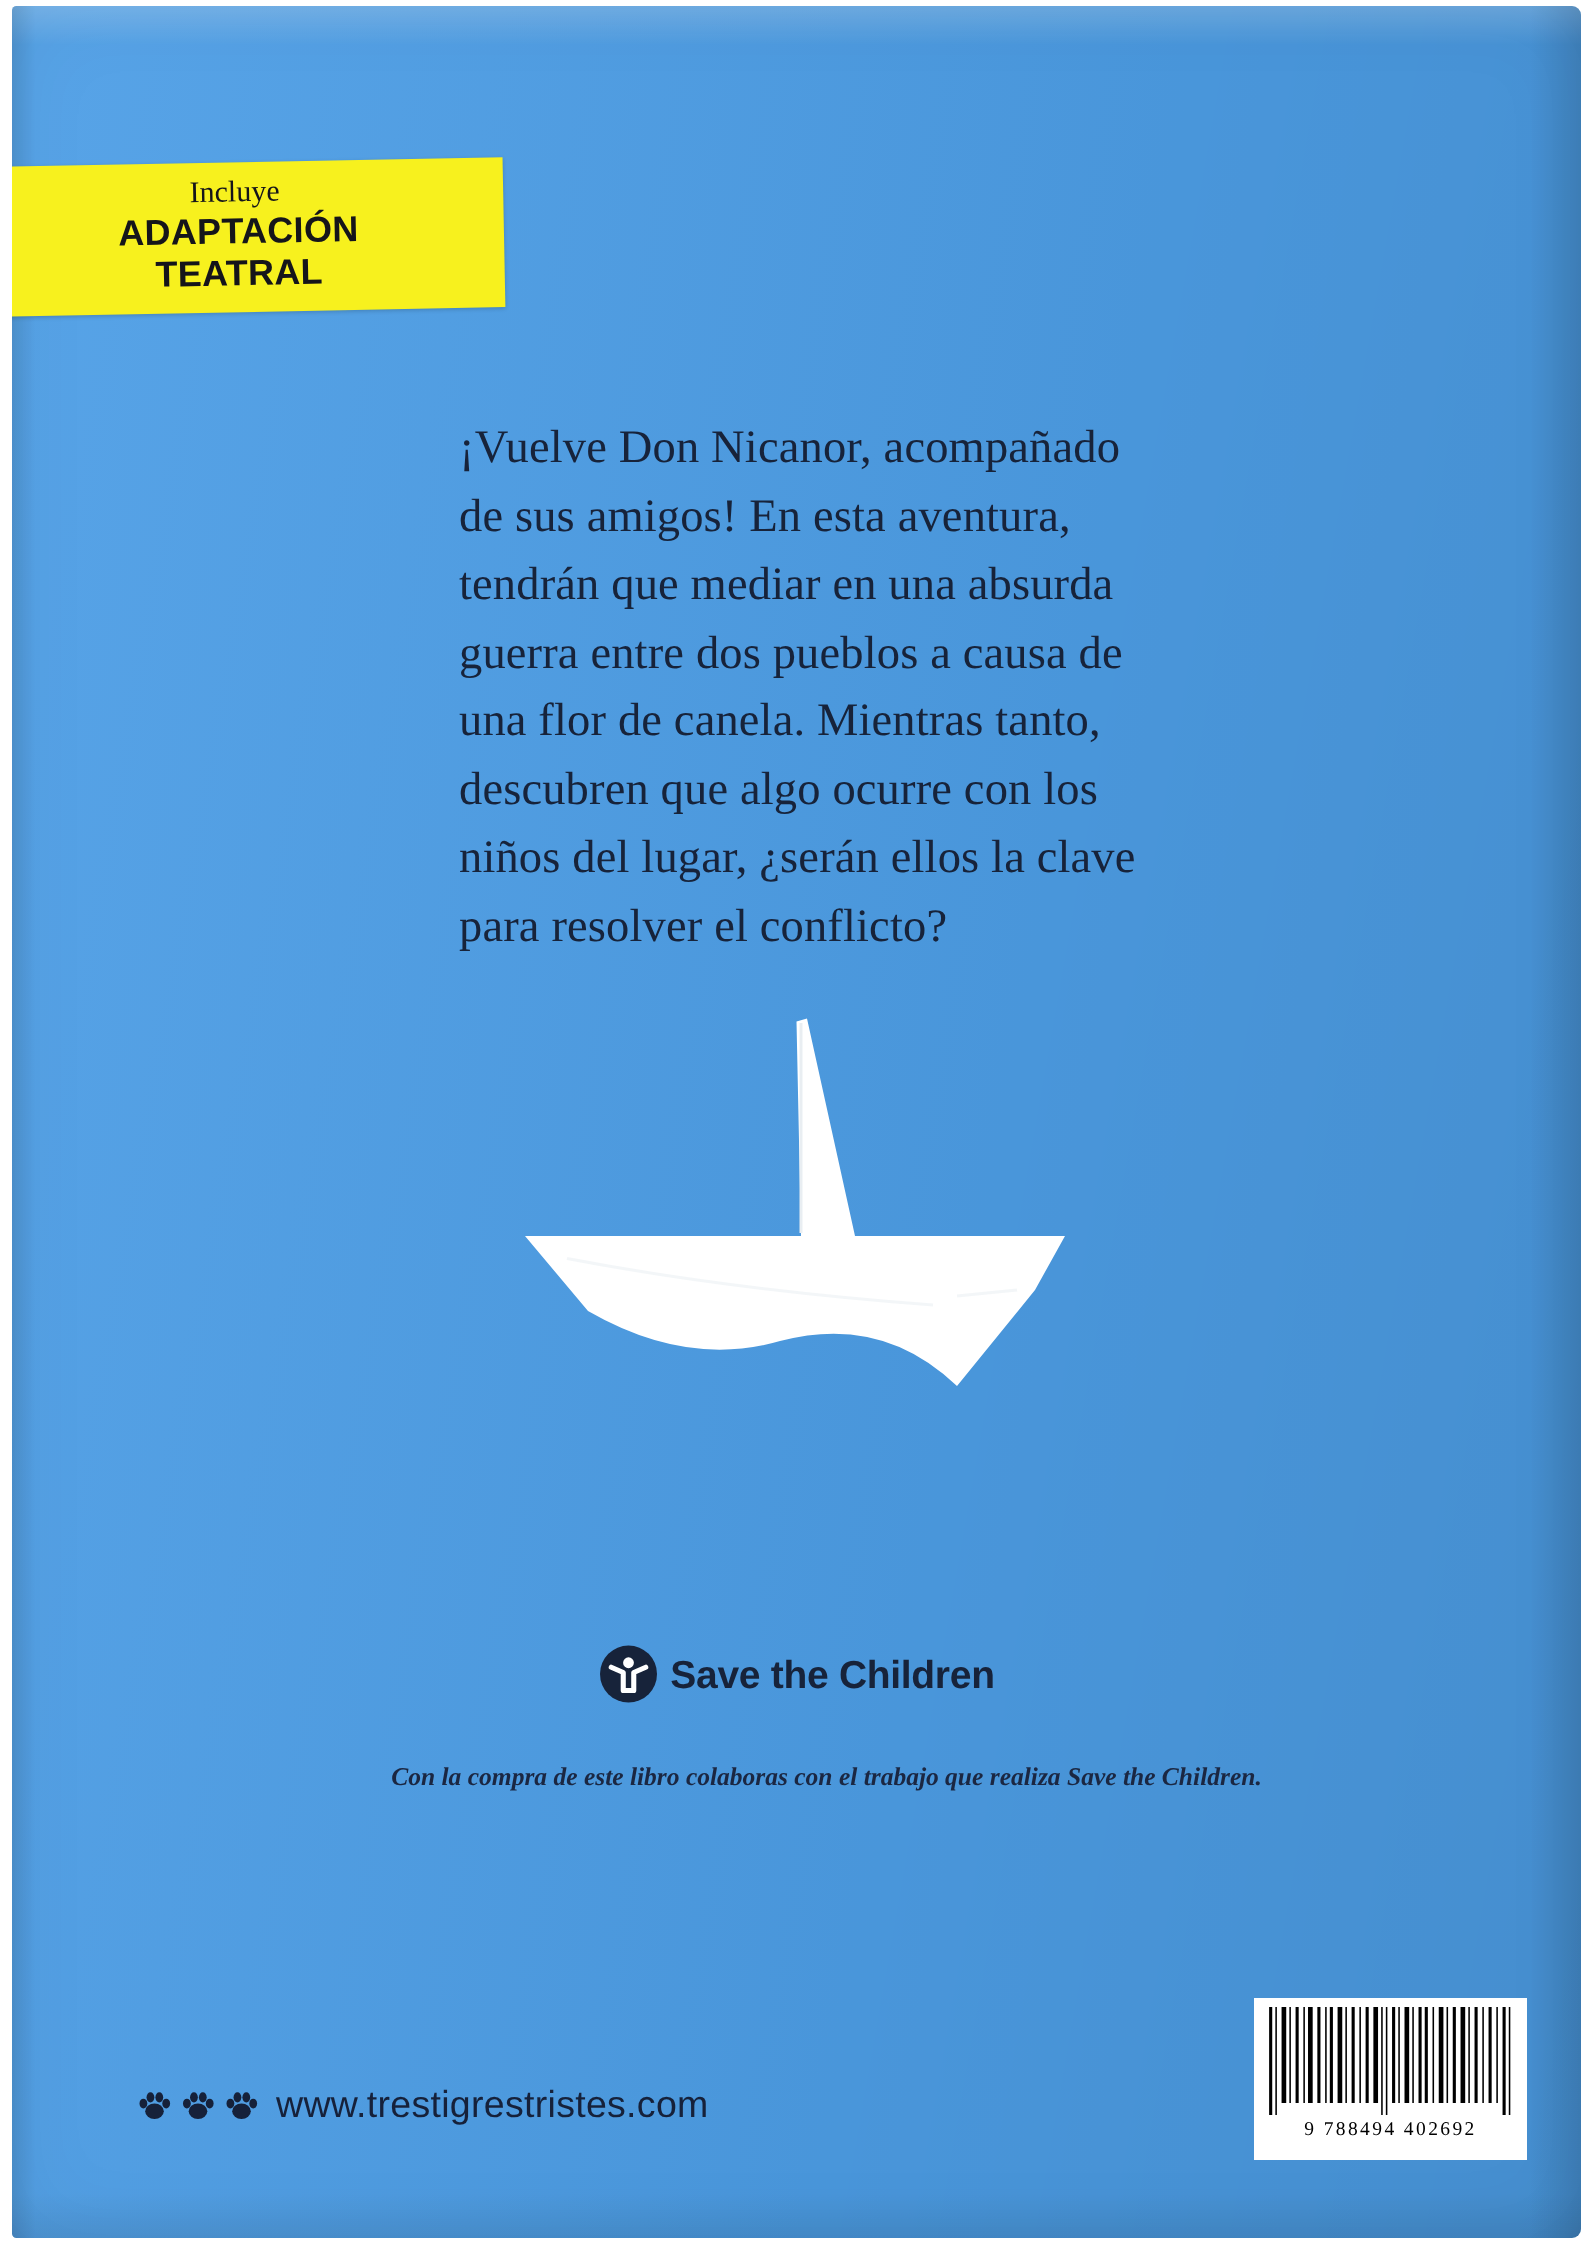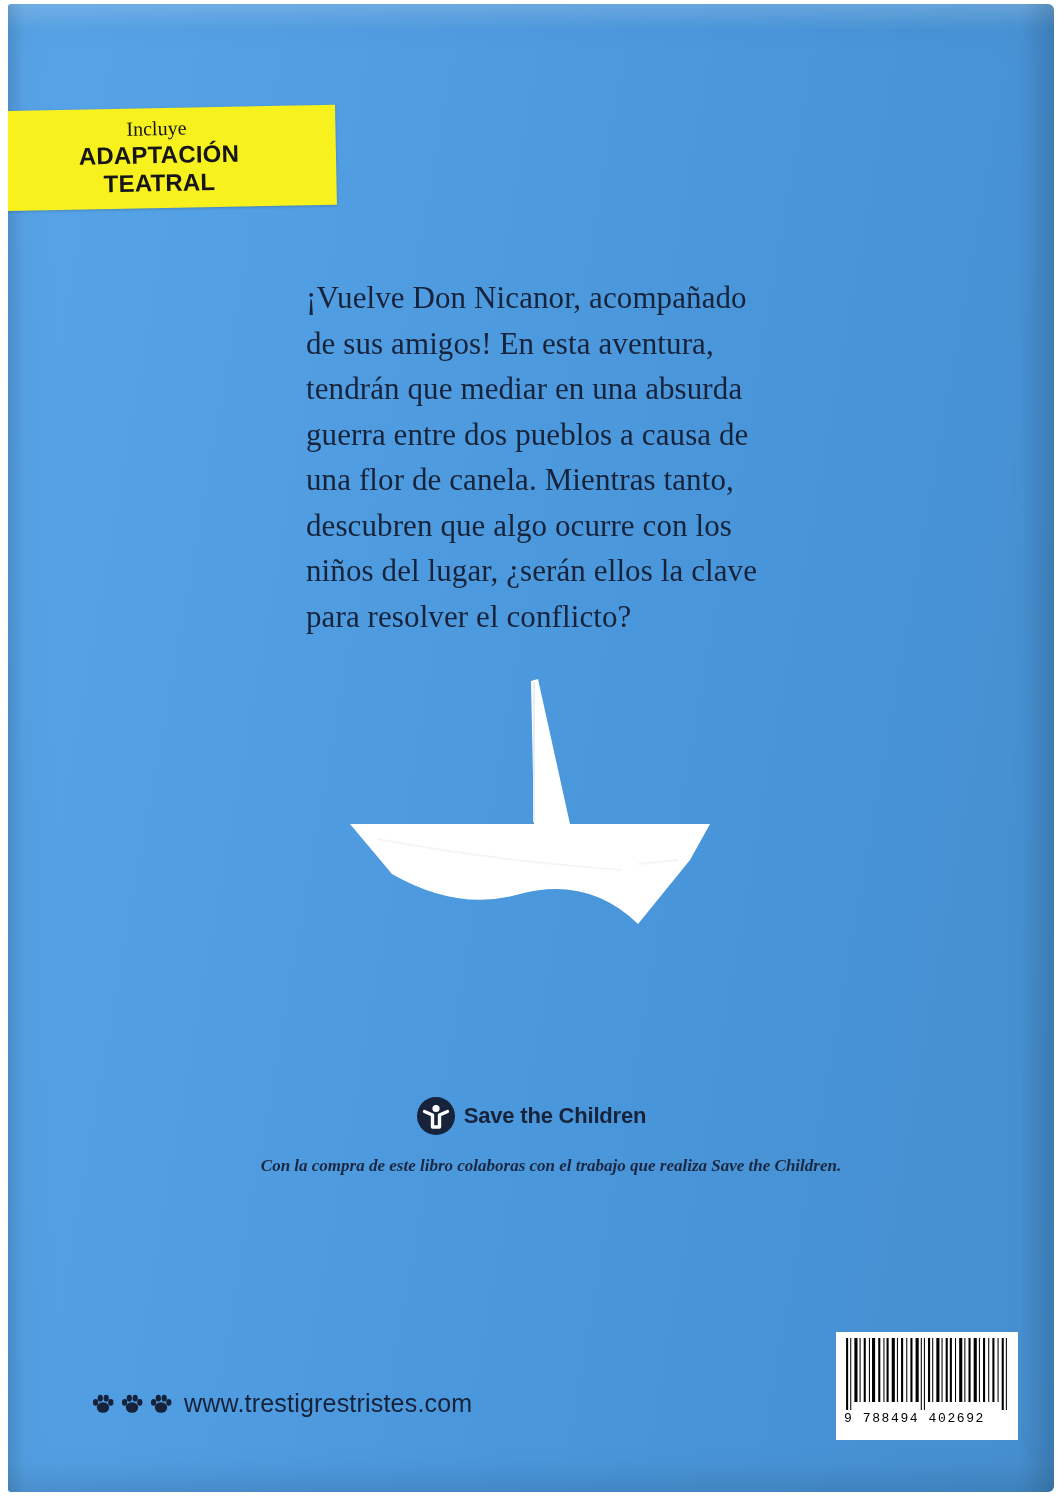--- a/index.html
+++ b/index.html
@@ -144,27 +144,27 @@
     gap: 8px;
   }
   .stc-mark {
     width: 40px;
     height: 40px;
     display: block;
   }
   .stc-wordmark {
     font-family: "Liberation Sans", sans-serif;
     font-weight: bold;
-    font-size: 22px;
+    font-size: 26px;
     color: #17233a;
     letter-spacing: -0.2px;
     line-height: 1;
   }
   .stc-caption {
-    margin-top: 14px;
+    margin-top: 32px;
     font-family: "Liberation Serif", serif;
     font-style: italic;
     font-weight: bold;
     font-size: 17px;
     line-height: 1.45;
     color: #1b2742;
     padding-left: 40px;
   }
 
   
@@ -199,25 +199,25 @@
     background: #ffffff;
     padding: 6px 8px 4px 8px;
     box-sizing: border-box;
   }
   .barcode-bars {
     width: 100%;
     height: 72px;
     display: block;
   }
   .barcode-digits {
-    font-family: Liberation Mono, monospace;
+    font-family: Liberation Serif, serif;
     font-size: 13px;
     color: #000;
     letter-spacing: 1.6px;
-    text-align: left;
+    text-align: center;
     margin-top: 1px;
   }
 </style>
 </head>
 <body>
 
 <div id="book-back-cover">
   <div class="cover-board">
 
     <div class="edge-shadow-top"></div>

